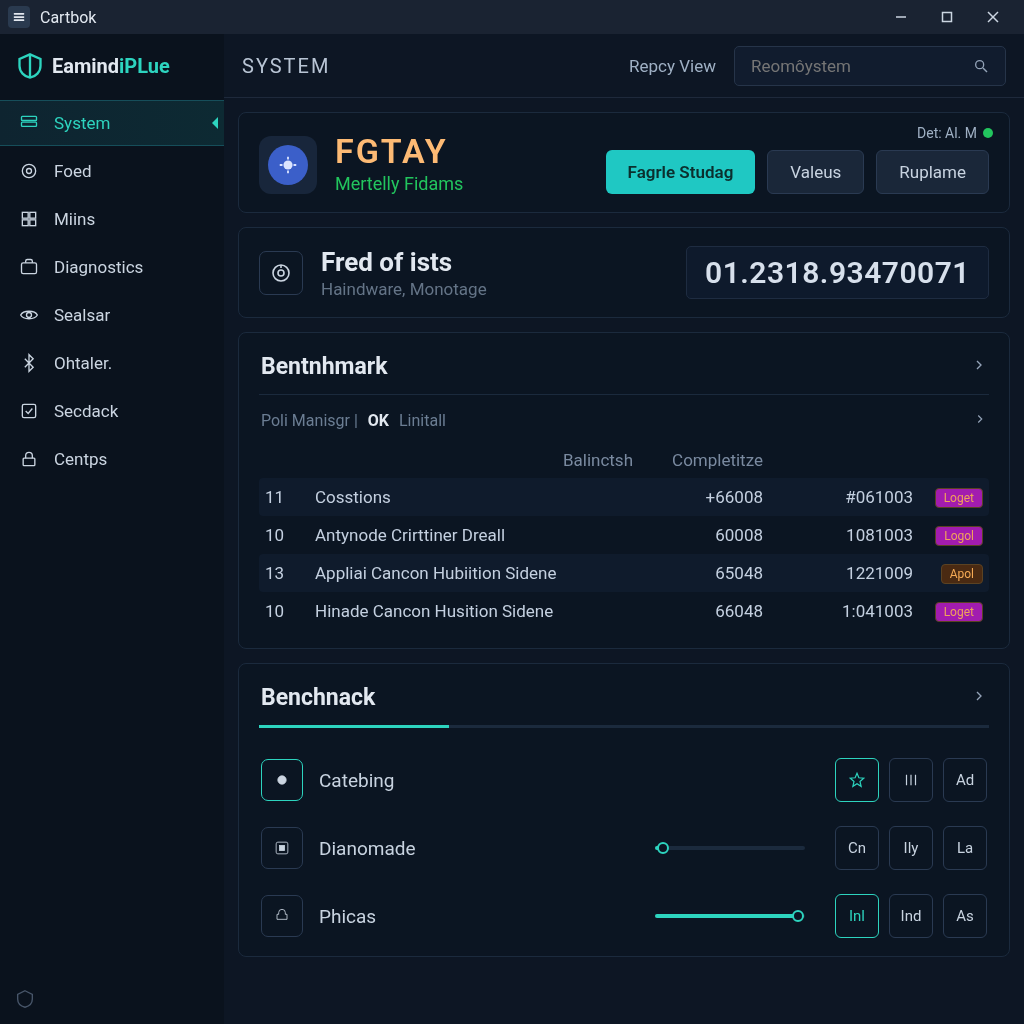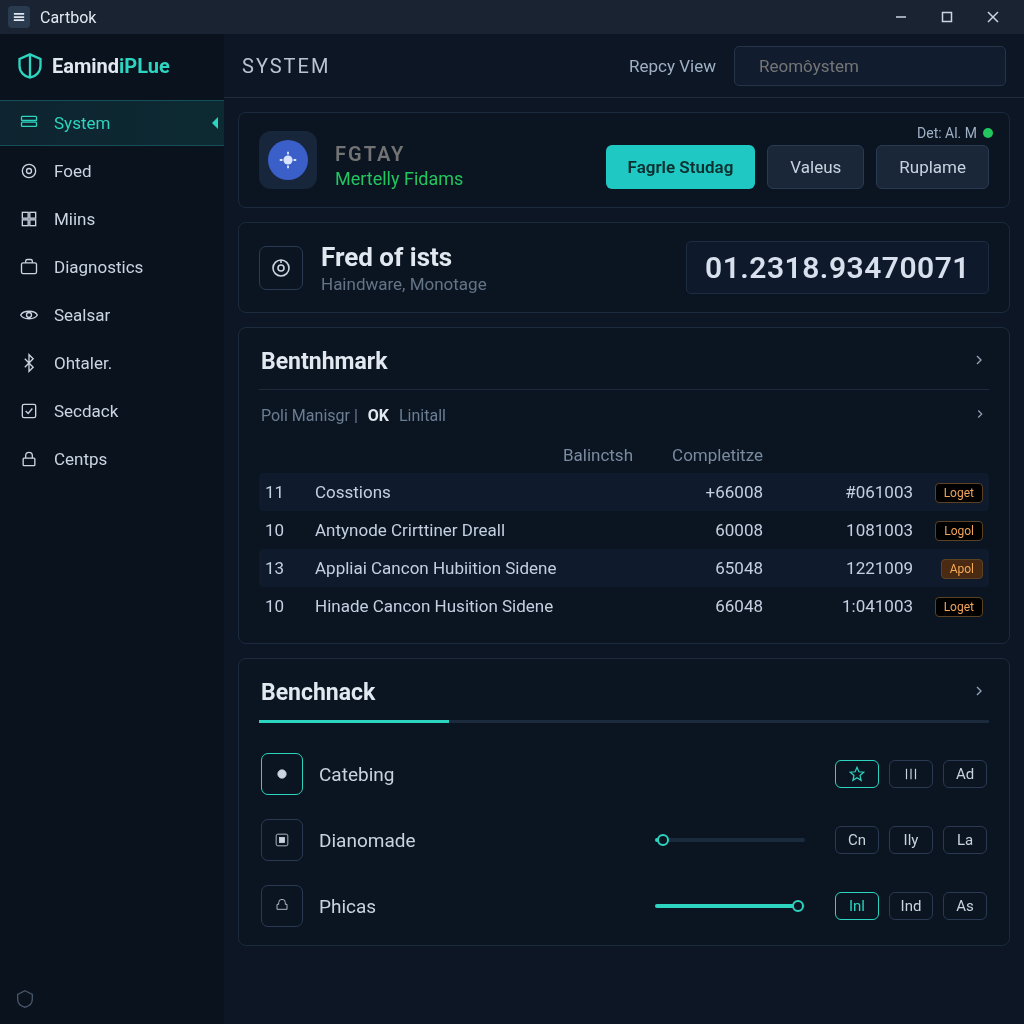--- a/index.html
+++ b/index.html
@@ -33,34 +33,34 @@
 .nav-item .nav-icon svg { width:20px; height:20px; stroke:#cbd5e1; fill:none; stroke-width:1.6; }
 .nav-item.active .nav-icon svg { stroke:#2dd4bf; }
 .sidebar-footer { position:absolute; bottom:10px; left:14px; }
 .sidebar-footer svg { width:22px; height:22px; stroke:#475569; fill:none; stroke-width:1.5; }
 
 
 .app-header { height:64px; display:flex; align-items:center; padding:0 18px; border-bottom:1px solid #1e293b; }
 .app-header .crumb { font-size:20px; letter-spacing:2px; color:#b8c4d4; }
 .app-header .spacer { flex:1; }
 .app-header .view-link { color:#9fb0c4; font-size:17px; margin-right:18px; cursor:pointer; }
-.search-box { display:flex; align-items:center; background:#111c2e; border:1px solid #263449; border-radius:5px; height:40px; padding:0 24px; width:272px; }
+.search-box { display:flex; align-items:center; background:#111c2e; border:1px solid #263449; border-radius:5px; height:40px; padding:0 16px; width:272px; }
 .search-box input { flex:1; background:transparent; border:none; outline:none; color:#cbd5e1; font-size:17px; }
 .search-box svg { width:18px; height:18px; stroke:#94a3b8; fill:none; stroke-width:2; }
 
 
 .card { margin:14px; background:#0b1522; border:1px solid #1b2a3d; border-radius:8px; padding:18px 20px; }
 
 
 .ident { display:flex; align-items:flex-end; position:relative; }
 .ident .avatar { width:58px; height:58px; border-radius:12px; background:#18263b; display:flex; align-items:center; justify-content:center; }
 .ident .avatar .inner { width:40px; height:40px; border-radius:50%; background:#3b5fc9; display:flex; align-items:center; justify-content:center; }
 .ident .avatar .inner svg { width:22px; height:22px; fill:#dbe4ff; }
 .ident .titles { margin-left:18px; }
-.ident .titles .t1 { font-size:20px; letter-spacing:2px; color:#737373; font-weight:600; }
+.ident .titles .t1 { font-size:34px; letter-spacing:2px; color:#fdba74; font-weight:600; }
 .ident .titles .t2 { font-size:18px; color:#22c55e; margin-top:2px; }
 .ident .spacer { flex:1; }
 .pill-btn { height:44px; padding:0 22px; border-radius:6px; font-size:17px; cursor:pointer; display:flex; align-items:center; margin-left:12px; }
 .pill-btn.primary { background:#1fc8c3; color:#0b2f2e; font-weight:600; }
 .pill-btn.secondary { background:#1a2739; color:#c8d3e0; border:1px solid #2a3a52; }
 .status-chip { position:absolute; top:-6px; right:-4px; font-size:14px; color:#9fb0c4; display:flex; align-items:center; gap:6px;}
 .status-chip .dot { width:10px; height:10px; border-radius:50%; background:#22c55e; }
 
 
 .metric { display:flex; align-items:center; }
@@ -84,36 +84,36 @@
 .crumb-row .chev svg { width:14px; height:14px; stroke:#94a3b8; fill:none; stroke-width:2; }
 
 
 .tbl { width:100%; font-size:17px; }
 .tbl .thead, .tbl .trow { display:grid; grid-template-columns:50px 1fr 130px 150px 70px; align-items:center; padding:8px 6px; }
 .tbl .thead { color:#7a8aa0; }
 .tbl .thead .r { text-align:right; }
 .tbl .trow { color:#c4d0e0; border-radius:4px; }
 .tbl .trow.odd { background:#0f1b2c; }
 .tbl .trow .r { text-align:right; }
-.badge { display:inline-block; padding:2px 8px; font-size:12px; border-radius:4px; background:#000000; color:#f0a35a; border:1px solid #5b4222; justify-self:end;}
+.badge { display:inline-block; padding:2px 8px; font-size:12px; border-radius:4px; background:#a21caf; color:#f0a35a; border:1px solid #5b4222; justify-self:end;}
 .badge.alt { background:#4a2a12; color:#f5aa55; }
 
 
 .tabline { height:3px; background:#1b2a3d; margin:0 0 18px 0; position:relative; }
 .tabline .active { position:absolute; left:0; top:0; height:3px; width:190px; background:#2dd4bf; }
 .tool-row { display:flex; align-items:center; padding:12px 2px; }
 .tool-row .sq-icon { width:42px; height:42px; border:1px solid #2a3a52; border-radius:7px; display:flex; align-items:center; justify-content:center; margin-right:16px; }
 .tool-row .sq-icon.active { border-color:#2dd4bf; }
 .tool-row .sq-icon svg { width:20px; height:20px; stroke:#cbd5e1; fill:#cbd5e1; }
 .tool-row .tr-label { font-size:19px; color:#c8d3e0;text-align:right; }
 .tool-row .spacer { flex:1; }
 .slider { width:150px; height:4px; background:#1b2a3d; border-radius:2px; position:relative; margin-right:20px; }
 .slider .fill { position:absolute; left:0; top:0; height:100%; background:#2dd4bf; border-radius:2px; }
 .slider .thumb { position:absolute; top:50%; transform:translate(-50%,-50%); width:12px; height:12px; border-radius:50%; background:#0b1522; border:2px solid #2dd4bf; }
-.mini-btn { width:44px; height:28px; border:1px solid #2a3a52; border-radius:6px; display:flex; align-items:center; justify-content:center; margin-left:10px; cursor:pointer; color:#c8d3e0; font-size:15px;}
+.mini-btn { width:44px; height:44px; border:1px solid #2a3a52; border-radius:6px; display:flex; align-items:center; justify-content:center; margin-left:10px; cursor:pointer; color:#c8d3e0; font-size:15px;}
 .mini-btn.active { border-color:#2dd4bf; color:#2dd4bf; }
 .mini-btn svg { width:18px; height:18px; stroke:#c8d3e0; fill:none; stroke-width:1.6; }
 .mini-btn.active svg { stroke:#2dd4bf; }
 </style>
 </head>
 <body>
 
 <div class="titlebar">
   <div class="app-icon">
     <svg viewBox="0 0 24 24">

